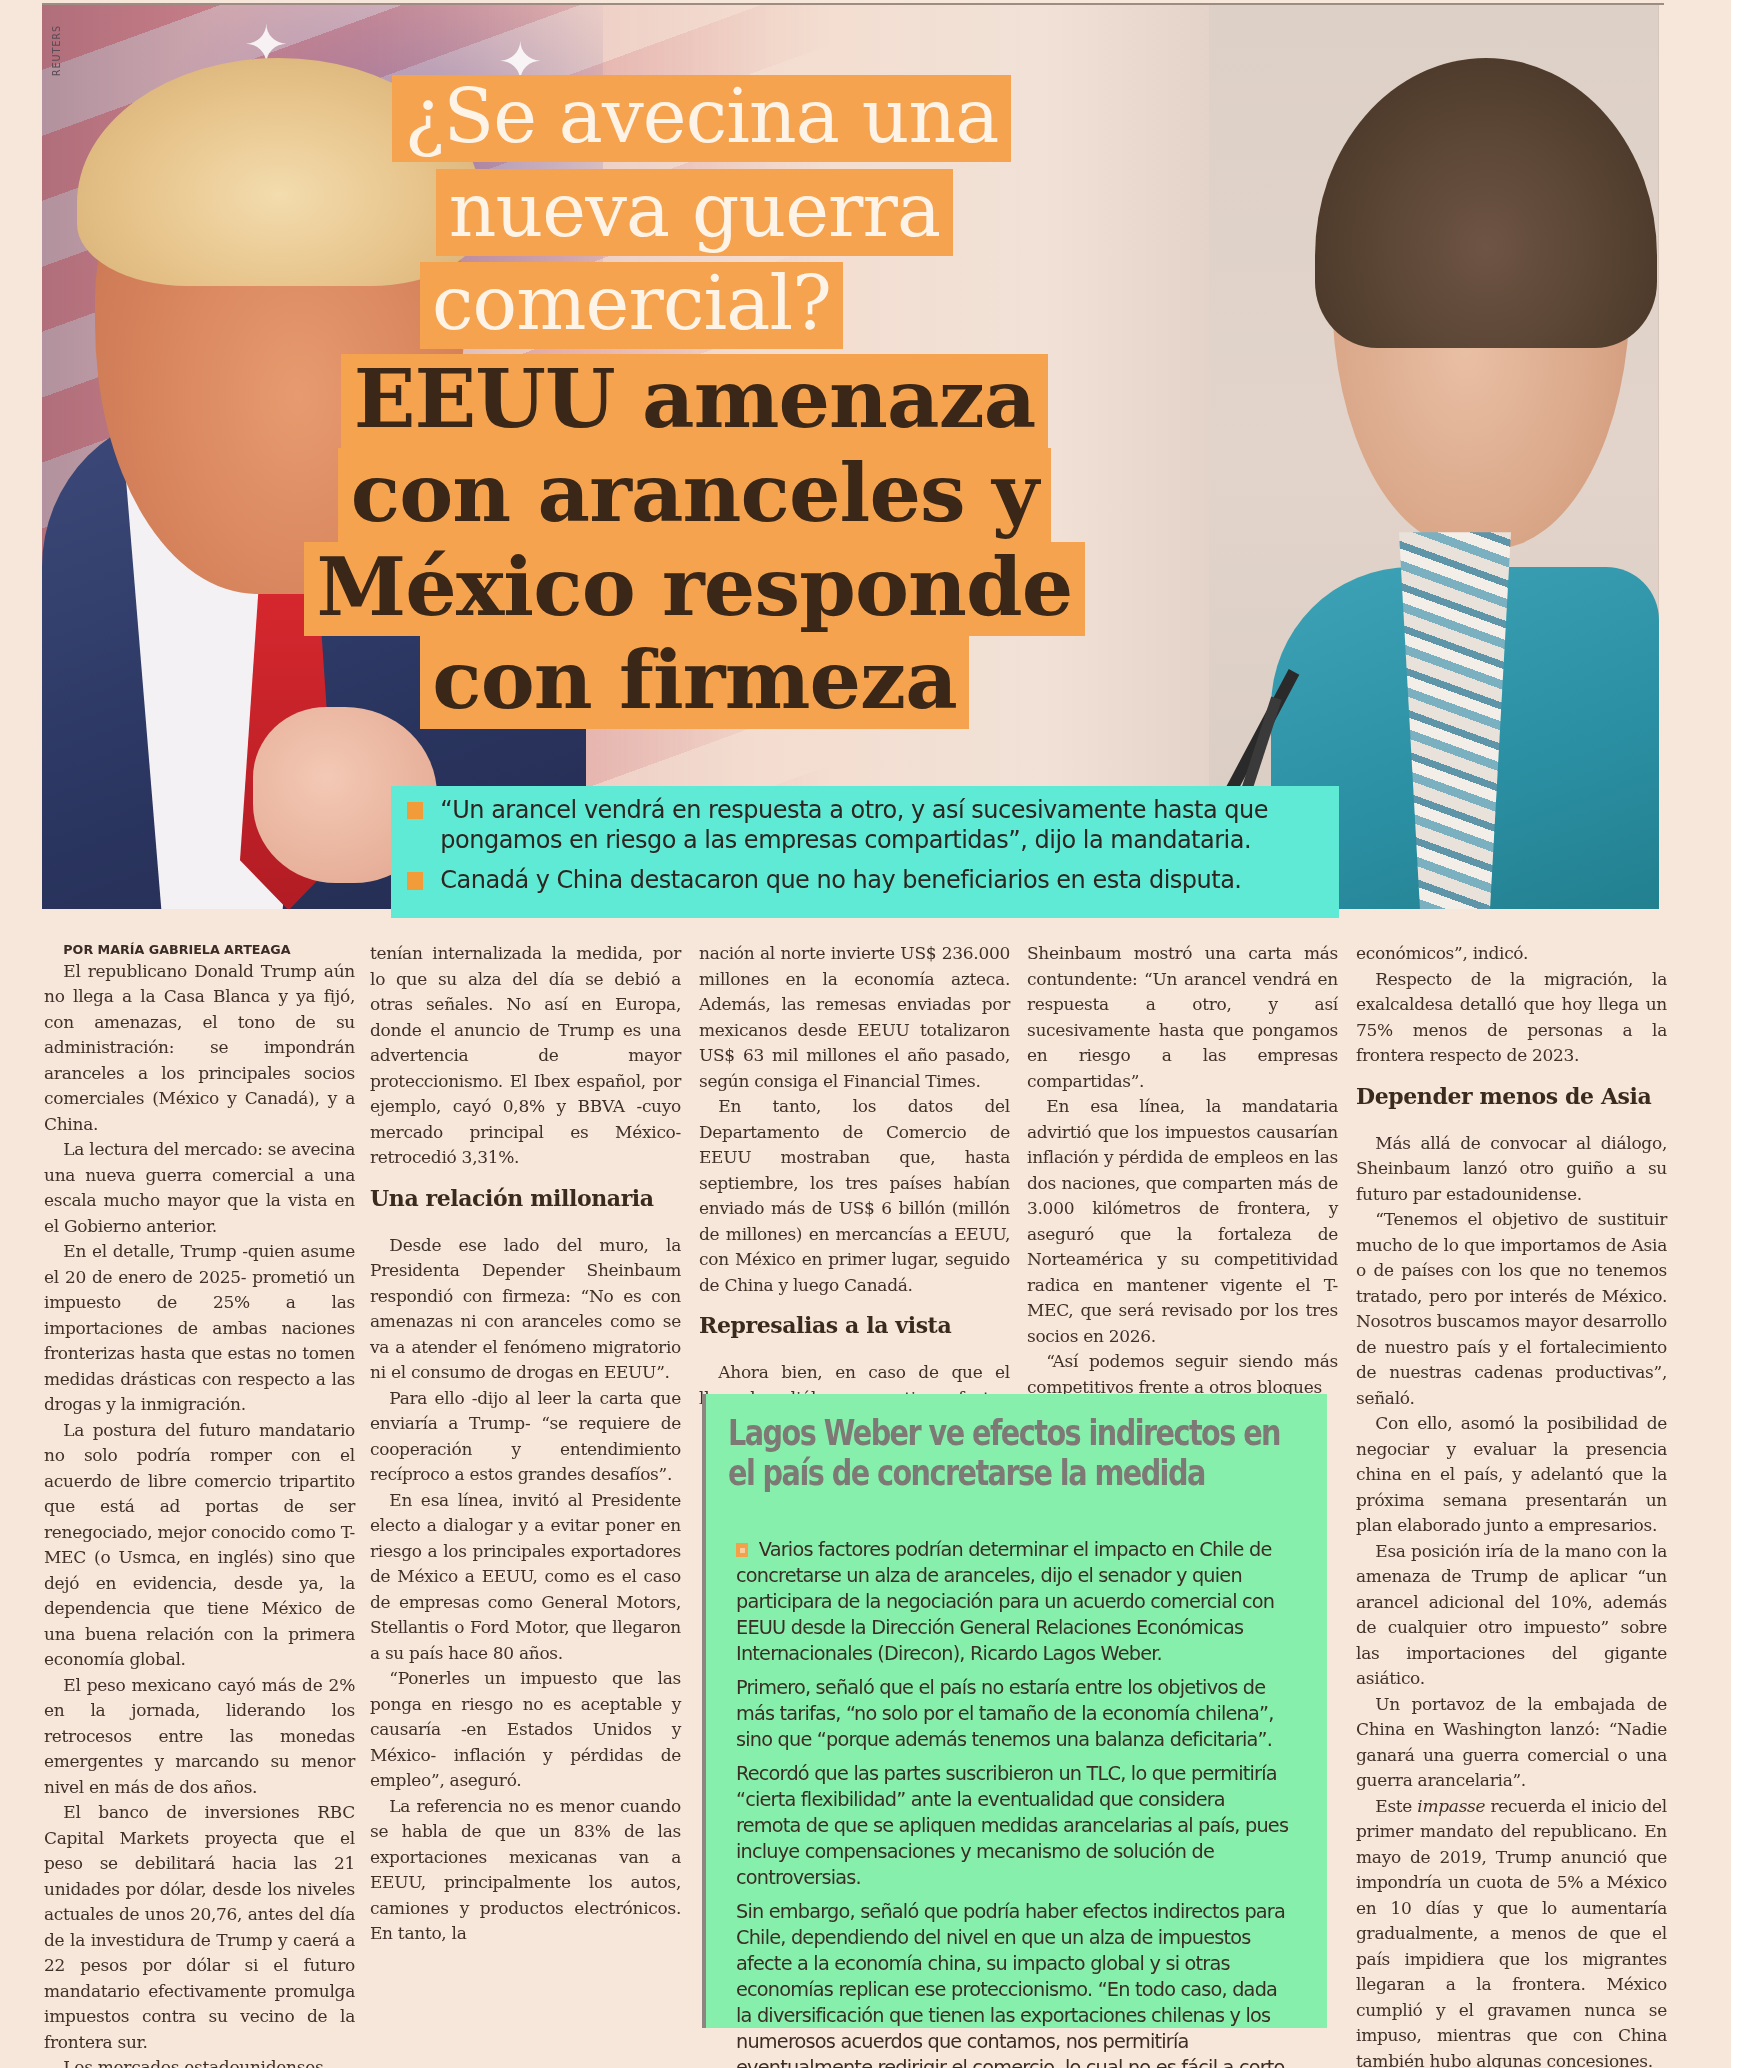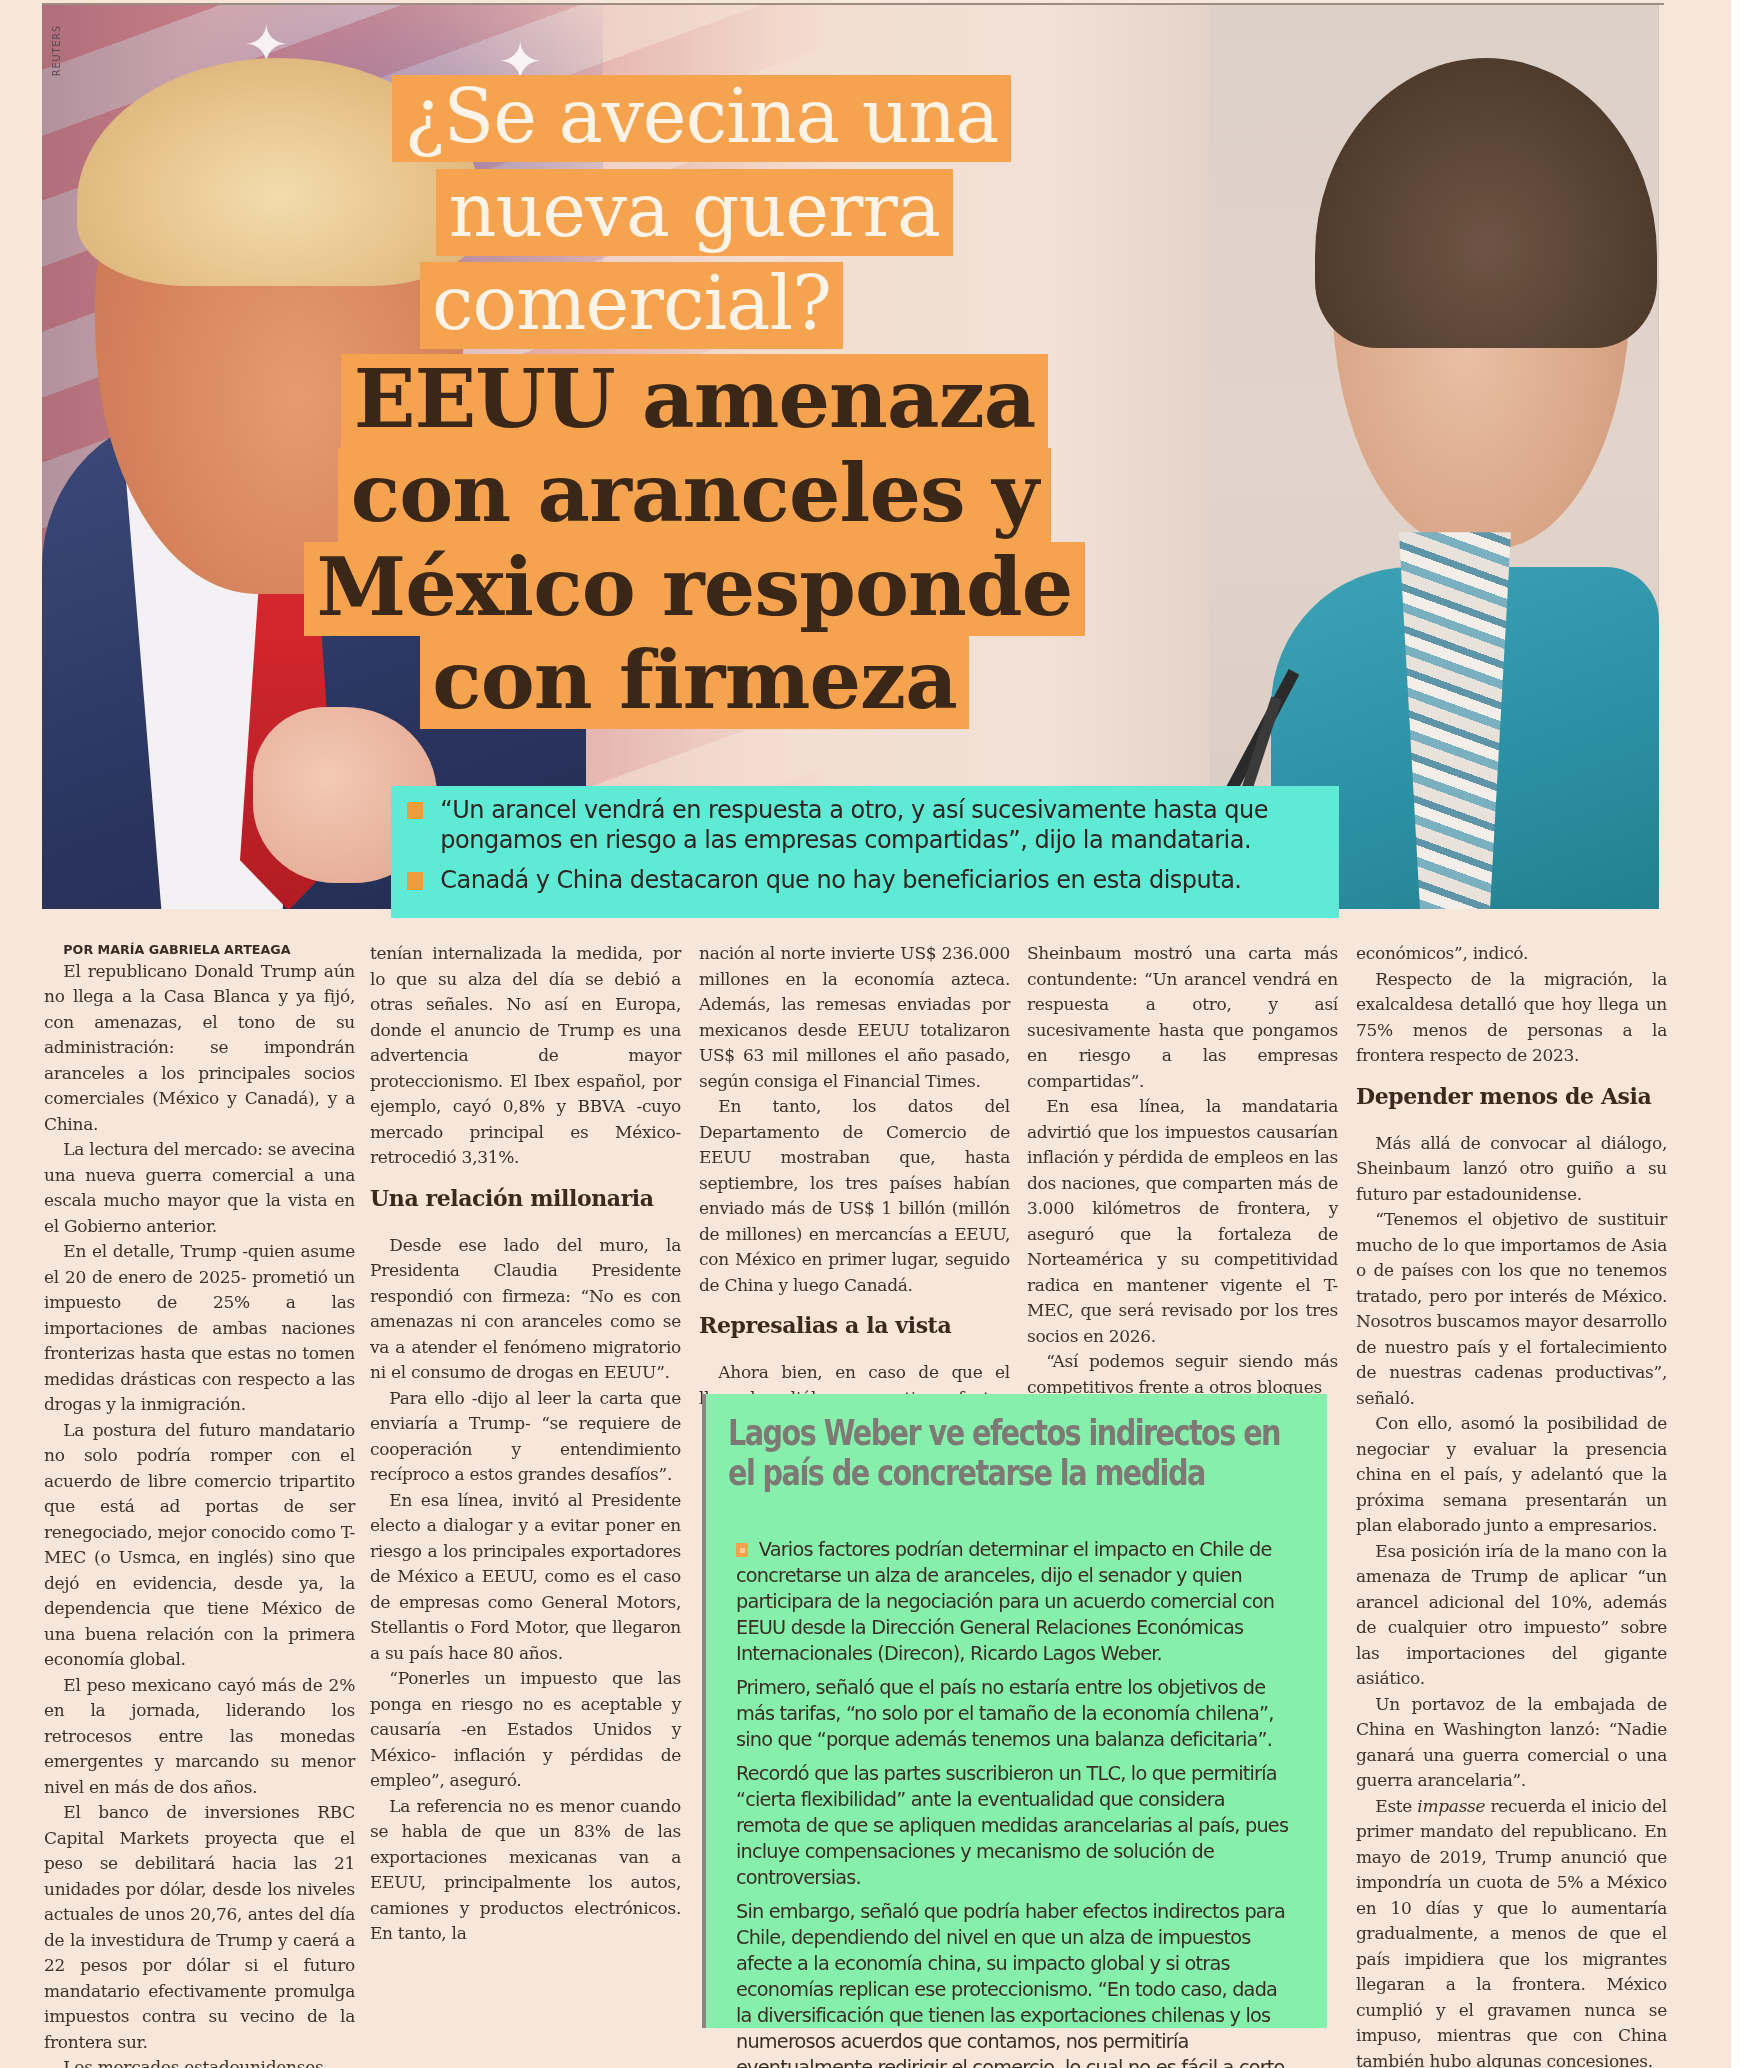--- a/index.html
+++ b/index.html
@@ -222,30 +222,30 @@
     <p>En el detalle, Trump -quien asume el 20 de enero de 2025- prometió un impuesto de 25% a las importaciones de ambas naciones fronterizas hasta que estas no tomen medidas drásticas con respecto a las drogas y la inmigración.</p>
     <p>La postura del futuro mandatario no solo podría romper con el acuerdo de libre comercio tripartito que está ad portas de ser renegociado, mejor conocido como T-MEC (o Usmca, en inglés) sino que dejó en evidencia, desde ya, la dependencia que tiene México de una buena relación con la primera economía global.</p>
     <p>El peso mexicano cayó más de 2% en la jornada, liderando los retrocesos entre las monedas emergentes y marcando su menor nivel en más de dos años.</p>
     <p>El banco de inversiones RBC Capital Markets proyecta que el peso se debilitará hacia las 21 unidades por dólar, desde los niveles actuales de unos 20,76, antes del día de la investidura de Trump y caerá a 22 pesos por dólar si el futuro mandatario efectivamente promulga impuestos contra su vecino de la frontera sur.</p>
     <p>Los mercados estadounidenses</p>
   </div>
 
   <div class="col c2">
     <p class="noindent">tenían internalizada la medida, por lo que su alza del día se debió a otras señales. No así en Europa, donde el anuncio de Trump es una advertencia de mayor proteccionismo. El Ibex español, por ejemplo, cayó 0,8% y BBVA -cuyo mercado principal es México- retrocedió 3,31%.</p>
     <h3 class="subhead">Una relación millonaria</h3>
-    <p>Desde ese lado del muro, la Presidenta Claudia Presidente respondió con firmeza: “No es con amenazas ni con aranceles como se va a atender el fenómeno migratorio ni el consumo de drogas en EEUU”.</p>
+    <p>Desde ese lado del muro, la Presidenta Depender Sheinbaum respondió con firmeza: “No es con amenazas ni con aranceles como se va a atender el fenómeno migratorio ni el consumo de drogas en EEUU”.</p>
     <p>Para ello -dijo al leer la carta que enviaría a Trump- “se requiere de cooperación y entendimiento recíproco a estos grandes desafíos”.</p>
     <p>En esa línea, invitó al Presidente electo a dialogar y a evitar poner en riesgo a los principales exportadores de México a EEUU, como es el caso de empresas como General Motors, Stellantis o Ford Motor, que llegaron a su país hace 80 años.</p>
     <p>“Ponerles un impuesto que las ponga en riesgo no es aceptable y causaría -en Estados Unidos y México- inflación y pérdidas de empleo”, aseguró.</p>
     <p>La referencia no es menor cuando se habla de que un 83% de las exportaciones mexicanas van a EEUU, principalmente los autos, camiones y productos electrónicos. En tanto, la</p>
   </div>
 
   <div class="col c3">
     <p class="noindent">nación al norte invierte US$ 236.000 millones en la economía azteca. Además, las remesas enviadas por mexicanos desde EEUU totalizaron US$ 63 mil millones el año pasado, según consiga el Financial Times.</p>
-    <p>En tanto, los datos del Departamento de Comercio de EEUU mostraban que, hasta septiembre, los tres países habían enviado más de US$ 1 billón (millón de millones) en mercancías a EEUU, con México en primer lugar, seguido de China y luego Canadá.</p>
+    <p>En tanto, los datos del Departamento de Comercio de EEUU mostraban que, hasta septiembre, los tres países habían enviado más de US$ 6 billón (millón de millones) en mercancías a EEUU, con México en primer lugar, seguido de China y luego Canadá.</p>
     <h3 class="subhead">Represalias a la vista</h3>
     <p>Ahora bien, en caso de que el llamado a diálogo no surtiera efecto,</p>
   </div>
 
   <div class="col c4">
     <p class="noindent">Sheinbaum mostró una carta más contundente: “Un arancel vendrá en respuesta a otro, y así sucesivamente hasta que pongamos en riesgo a las empresas compartidas”.</p>
     <p>En esa línea, la mandataria advirtió que los impuestos causarían inflación y pérdida de empleos en las dos naciones, que comparten más de 3.000 kilómetros de frontera, y aseguró que la fortaleza de Norteamérica y su competitividad radica en mantener vigente el T-MEC, que será revisado por los tres socios en 2026.</p>
     <p>“Así podemos seguir siendo más competitivos frente a otros bloques</p>
   </div>
 

